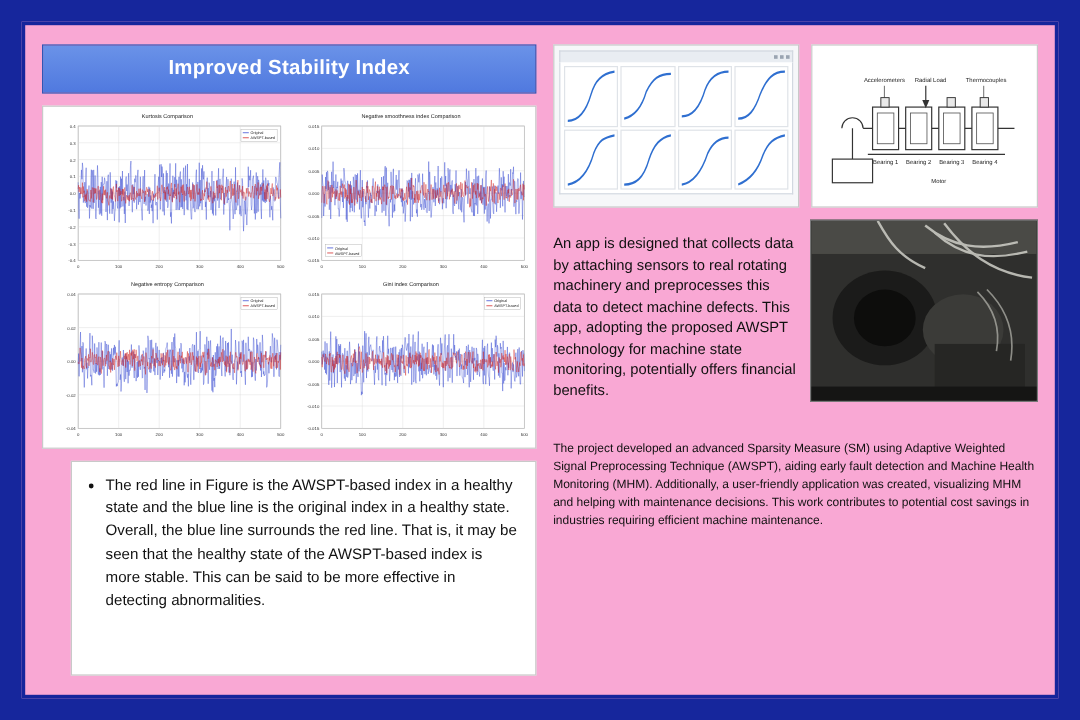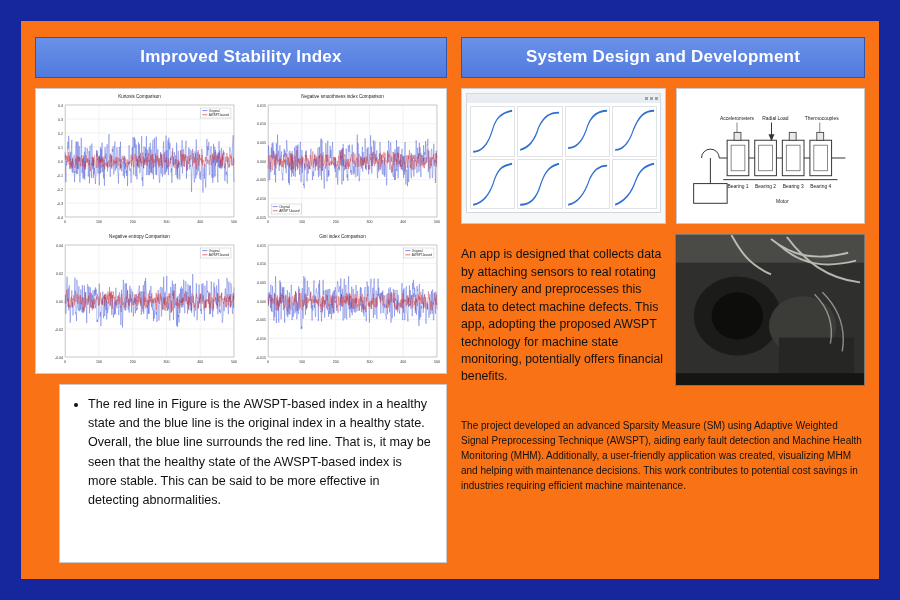--- a/index.html
+++ b/index.html
@@ -7,21 +7,21 @@
   body {
     width: 900px; height: 600px;
     background: #16269c;
     font-family: "Liberation Sans", sans-serif;
     overflow: hidden;
   }
   .poster {
     position: absolute;
     left: 18px; top: 18px;
     width: 864px; height: 564px;
-    background: #f97316;
+    background: #f9a8d4;
     border: 3px solid #16269c;
   }
   .columns {
     position: absolute;
     left: 0; top: 0; right: 0; bottom: 0;
     display: flex;
     padding: 16px 14px;
     gap: 14px;
   }
   .col { flex: 1 1 0; display: flex; flex-direction: column; gap: 10px; min-width: 0; }
@@ -301,21 +301,20 @@
       </div>
 
       <div class="bullets">
         <ul>
           <li>The red line in Figure is the AWSPT-based index in a healthy state and the blue line is the original index in a healthy state. Overall, the blue line surrounds the red line. That is, it may be seen that the healthy state of the AWSPT-based index is more stable. This can be said to be more effective in detecting abnormalities.</li>
         </ul>
       </div>
     </div>
 
     <div class="col col-right">
-      <div class="banner">System Design and Development</div>
 
       <div class="right-top">
 
         <div class="app-shot">
           <div class="titlebar">
             <i></i>
             <i></i>
             <i></i>
           </div>
           <div class="grid4">

